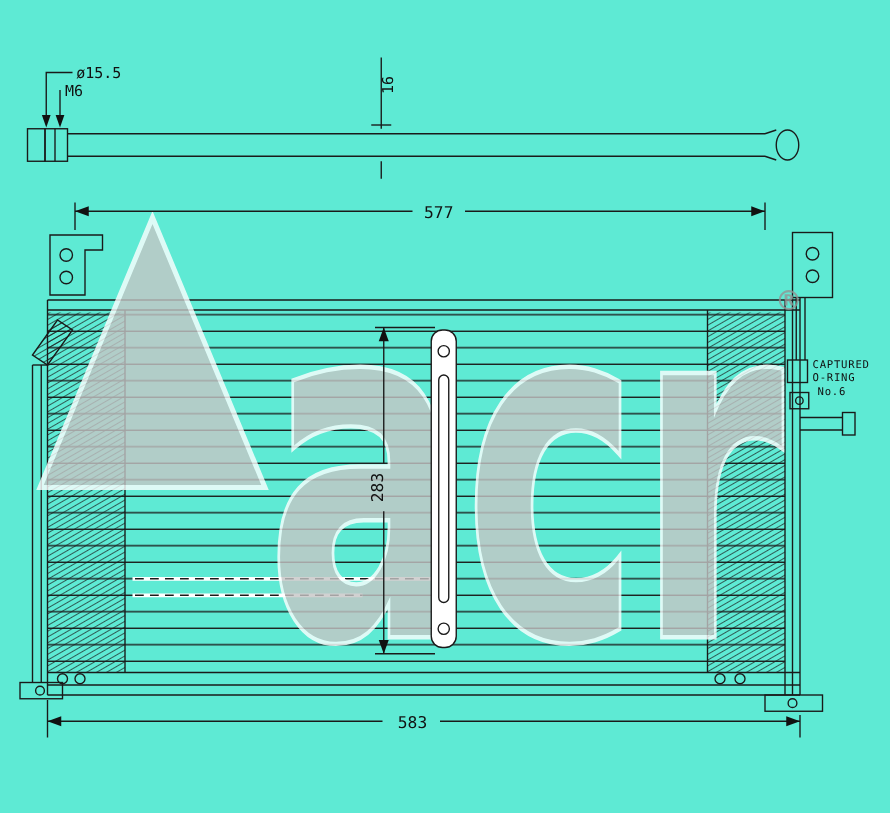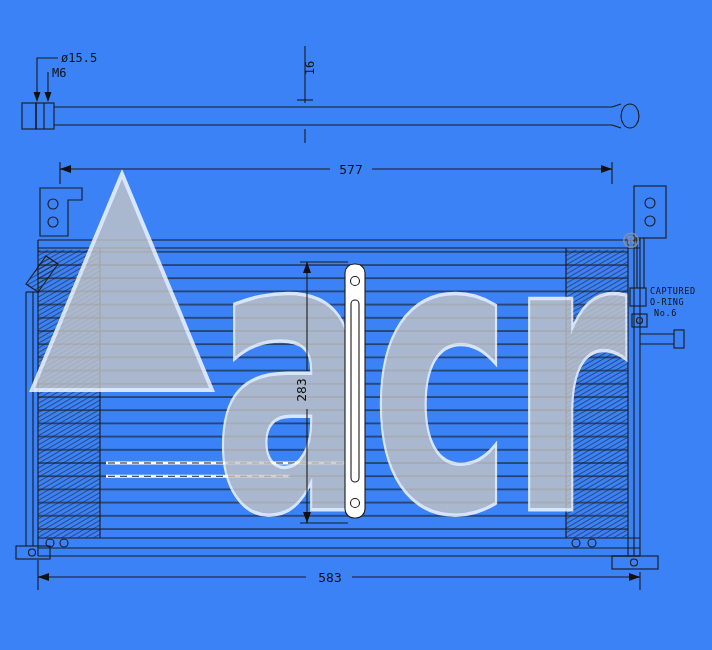--- a/index.html
+++ b/index.html
@@ -1,16 +1,16 @@
 <!DOCTYPE html>
 <html><head>
 <meta charset="utf-8">
 <style>
   html,body{margin:0;padding:0;background:#ffffff;}
-  .canvas{position:relative;width:712px;height:650px;background:#3b82f6;overflow:hidden;}
+  .canvas{position:relative;width:712px;height:650px;background:#5eead4;overflow:hidden;}
   svg{display:block;}
   svg line, svg polyline, svg rect, svg polygon, svg ellipse, svg circle, svg path{
     stroke:#1a1a1a; stroke-width:1.1; fill:none;
   }
   .arrow{fill:#111;stroke:none;}
   .dim-text{font:13px "DejaVu Sans Mono", monospace; fill:#111; stroke:none;}
   .lbl{font:12px "DejaVu Sans Mono", monospace; fill:#111; stroke:none;}
   .note-text{font:8.5px "DejaVu Sans Mono", monospace; letter-spacing:.6px; fill:#111; stroke:none;}
   .wm-text{font:bold 380px "DejaVu Sans", sans-serif; fill:#c6c6c6; stroke:#ffffff; stroke-width:7px; paint-order:stroke;}
   .wm-tri{fill:#c6c6c6; stroke:#ffffff; stroke-width:4px;}

